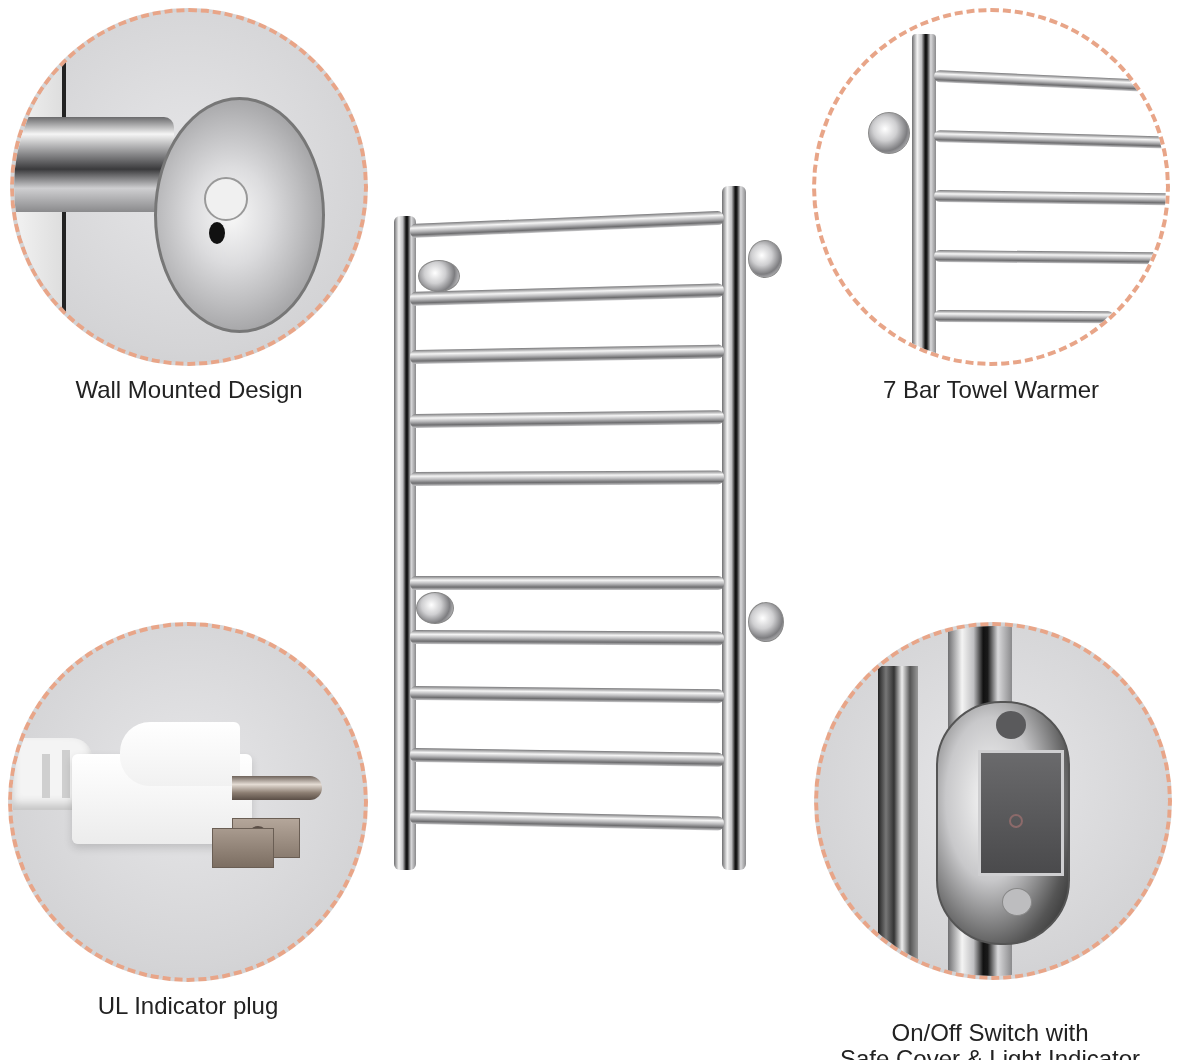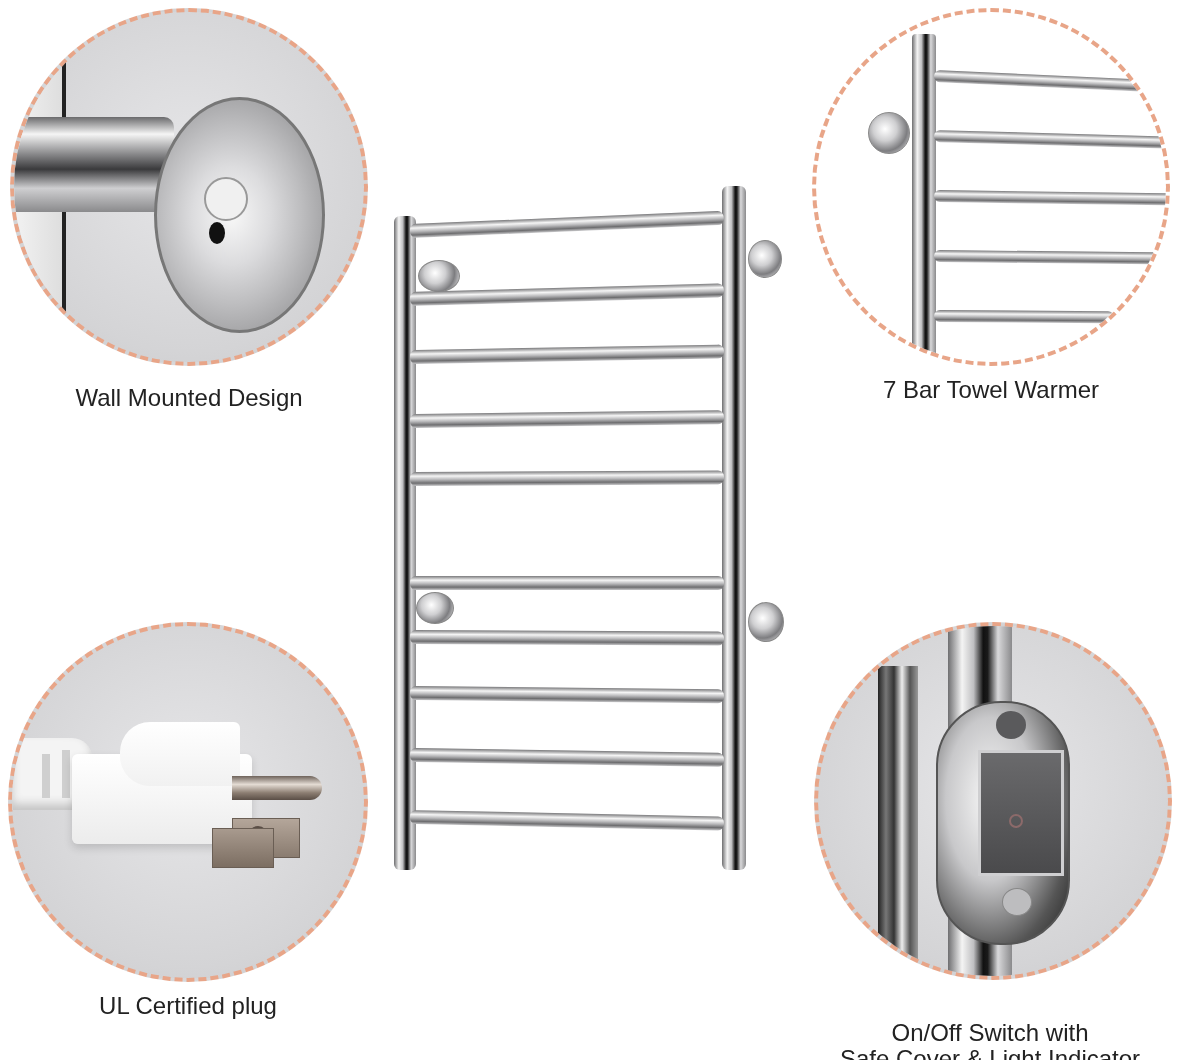--- a/index.html
+++ b/index.html
@@ -29,21 +29,21 @@
     <div style="position:absolute; left:0; top:0; width:48px; height:100%; background:linear-gradient(90deg,#f2f2f2,#dedede);"></div>
 
     <div style="position:absolute; left:0; top:105px; width:160px; height:95px; border-radius:0 10px 10px 0;
          background:linear-gradient(180deg,#6a6a6c 0%,#f5f5f5 18%,#8e8e90 38%,#3a3a3c 55%,#cfcfd1 75%,#8a8a8c 100%);"></div>
 
     <div style="position:absolute; left:140px; top:85px; width:165px; height:230px; border-radius:50%;
          background:radial-gradient(ellipse at 45% 50%,#f8f8f8 0%,#dcdcde 30%,#bdbdbf 55%,#9c9c9e 80%,#6e6e70 100%); border:3px solid #777;"></div>
     <div style="position:absolute; left:190px; top:165px; width:40px; height:40px; border-radius:50%; background:#f0f0f0; border:2px solid #999;"></div>
     <div style="position:absolute; left:195px; top:210px; width:16px; height:22px; border-radius:50%; background:#111;"></div>
   </div>
-  <div class="caption" style="left:10px; top:376px; width:358px;margin-top:8px;">Wall Mounted Design</div>
+  <div class="caption" style="left:10px; top:376px; width:358px;">Wall Mounted Design</div>
 </div>
 
 <div class="feature">
   <div class="circle" style="left:812px; top:8px; width:358px; height:358px; background:#ffffff;">
     <div class="flange" style="left:52px; top:100px; width:40px; height:40px;"></div>
     <div class="chrome-v" style="left:96px; top:22px; width:24px; height:330px; border-radius:4px;"></div>
     <div class="chrome-h" style="left:118px; top:58px; width:230px; height:12px; transform:rotate(2.6deg); transform-origin:left center;"></div>
     <div class="chrome-h" style="left:118px; top:118px; width:240px; height:12px; transform:rotate(1.6deg); transform-origin:left center;"></div>
     <div class="chrome-h" style="left:118px; top:178px; width:240px; height:12px; transform:rotate(0.8deg); transform-origin:left center;"></div>
     <div class="chrome-h" style="left:118px; top:238px; width:226px; height:12px; transform:rotate(0.6deg); transform-origin:left center;"></div>
@@ -62,21 +62,21 @@
     <div style="position:absolute; left:60px; top:128px; width:180px; height:90px; background:linear-gradient(180deg,#ffffff,#ececec); border-radius:6px; box-shadow:0 4px 8px rgba(0,0,0,0.15);"></div>
     <div style="position:absolute; left:108px; top:96px; width:120px; height:64px; background:linear-gradient(180deg,#ffffff,#f1f1f1); border-radius:30px 6px 6px 30px;"></div>
 
     <div style="position:absolute; left:220px; top:150px; width:90px; height:24px; border-radius:0 14px 14px 0;
          background:linear-gradient(180deg,#6e625a,#e4dcd4 35%,#8c7e72 70%,#5a4e46);"></div>
 
     <div style="position:absolute; left:220px; top:192px; width:66px; height:38px; background:linear-gradient(180deg,#b4a69a,#8a7c70); border:1px solid #6a5e54;"></div>
     <div style="position:absolute; left:236px; top:200px; width:16px; height:16px; border-radius:50%; background:#d8d0c8; border:2px solid #5a4e46;"></div>
     <div style="position:absolute; left:200px; top:202px; width:60px; height:38px; background:linear-gradient(180deg,#a89a8e,#7c6e62); border:1px solid #6a5e54;"></div>
   </div>
-  <div class="caption" style="left:8px; top:992px; width:360px;">UL Certified plug</div>
+  <div class="caption" style="left:8px; top:992px; width:360px;">UL Indicator plug</div>
 </div>
 
 <div class="feature">
   <div class="circle" style="left:814px; top:622px; width:358px; height:358px;">
 
     <div style="position:absolute; left:60px; top:40px; width:40px; height:320px; background:linear-gradient(90deg,#222 0%,#777 20%,#333 40%,#eee 60%,#555 80%,#999 100%);"></div>
 
     <div class="chrome-v" style="left:130px; top:0; width:64px; height:360px; border-radius:0;"></div>
 
     <div style="position:absolute; left:118px; top:75px; width:130px; height:240px; border-radius:65px;

